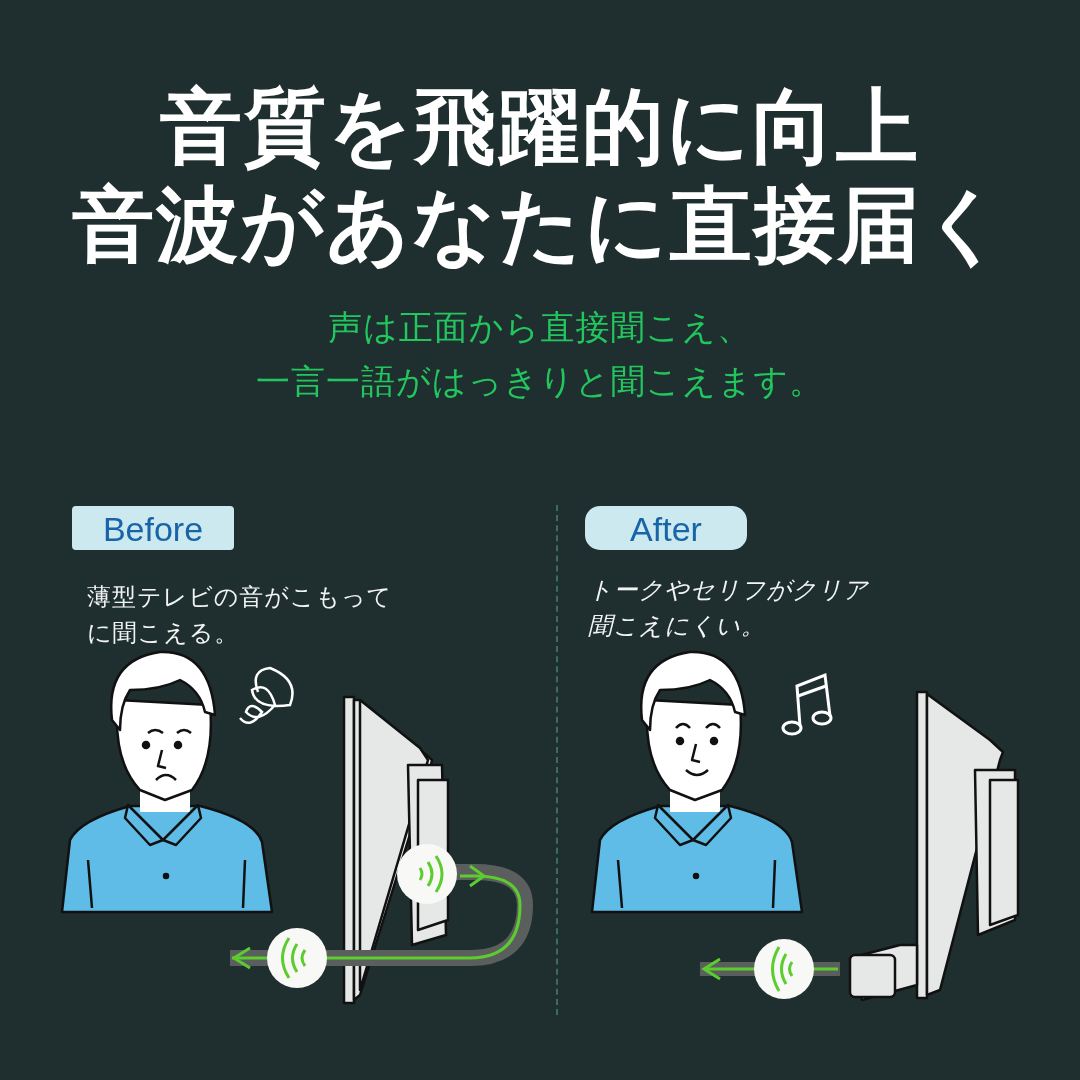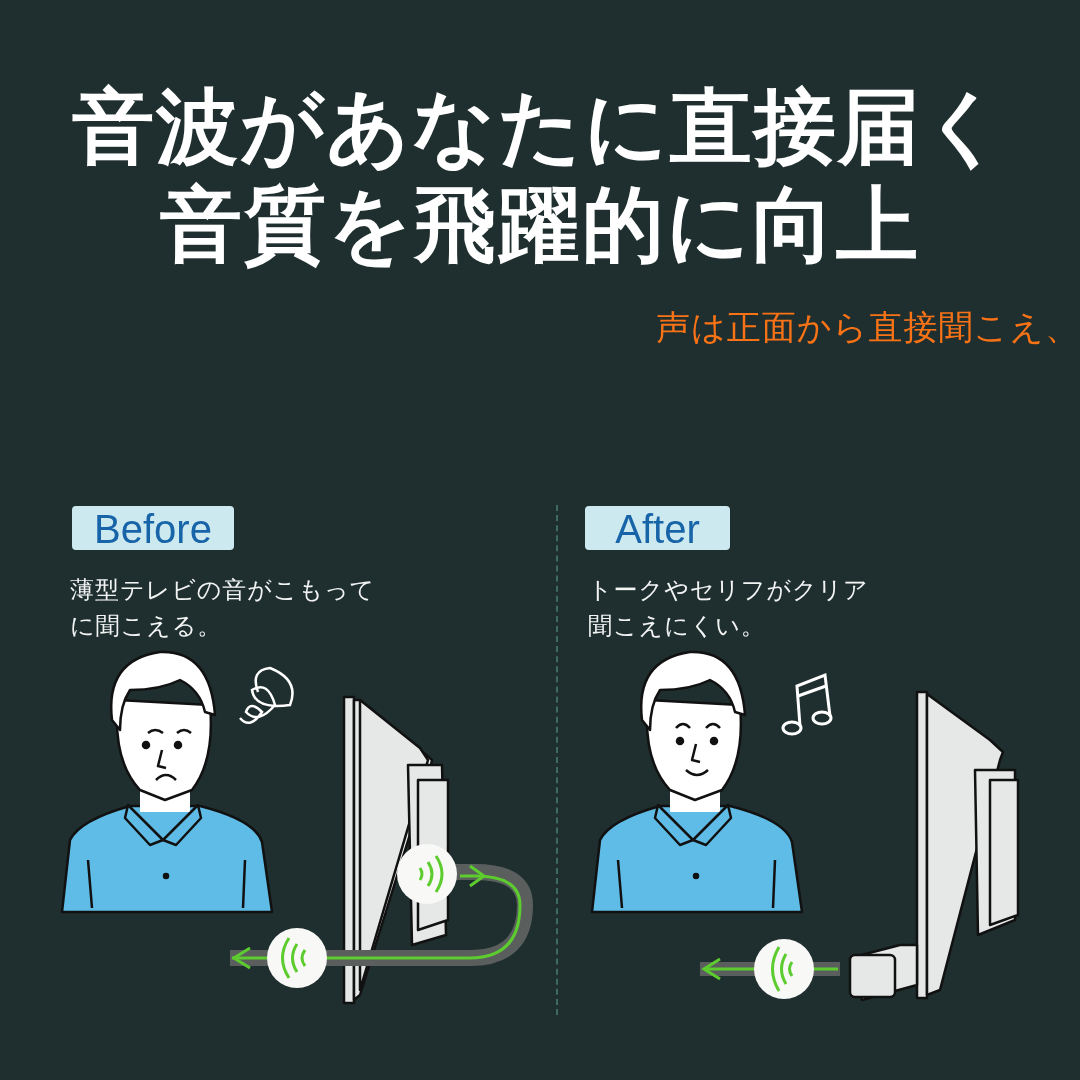--- a/index.html
+++ b/index.html
@@ -1,37 +1,38 @@
 <!DOCTYPE html>
 <html><head>
 <meta charset="utf-8">
 <style>
   html,body{margin:0;padding:0;}
   body{width:1080px;height:1080px;background:#1f2e2e;overflow:hidden;position:relative;font-family:"DejaVu Sans",sans-serif;color:#fff;}
   .headline{position:absolute;left:0;top:78px;width:1080px;text-align:center;font-weight:bold;font-size:82px;line-height:98px;letter-spacing:2px;color:#fff;}
-  .subtext{position:absolute;left:0;top:300px;width:1080px;text-align:right;font-size:34px;line-height:54px;color:#f97316;letter-spacing:1px;}
+  .subtext{position:absolute;left:0;top:300px;width:1080px;text-align:center;font-size:34px;line-height:54px;color:#22c55e;letter-spacing:1px;}
   .divider{position:absolute;left:556px;top:505px;width:0;height:510px;border-left:2px dashed #3d6b62;}
-  .badge{position:absolute;top:506px;height:44px;background:#cde9f0;border-radius:4px;color:#1764a8;font-size:40px;line-height:46px;text-align:center;font-family:"Liberation Sans",sans-serif;}
+  .badge{position:absolute;top:506px;height:44px;background:#cde9f0;border-radius:4px;color:#1764a8;font-size:34px;line-height:46px;text-align:center;font-family:"Liberation Sans",sans-serif;}
   .badge.before{left:72px;width:162px;}
-  .badge.after{left:585px;width:145px;}
+  .badge.after{left:585px;width:162px;border-radius:15px;}
   .desc{position:absolute;top:572px;font-size:24px;line-height:36px;color:#f2f4f4;letter-spacing:1px;}
-  .desc.before{left:70px;}
-  .desc.after{left:588px;}
+  .desc.before{left:87px;margin-top:7px;}
+  .desc.after{left:588px;font-style:italic;}
   .scene{position:absolute;}
 </style>
 </head>
 <body>
 
 <div class="headline">
+  <div>音質を飛躍的に向上</div>
   <div>音波があなたに直接届く</div>
-  <div>音質を飛躍的に向上</div>
 </div>
 
 <div class="subtext">
   <div>声は正面から直接聞こえ、</div>
+  <div>一言一語がはっきりと聞こえます。</div>
 </div>
 
 <div class="divider"></div>
 
 <div class="badge before">Before</div>
 <div class="desc before">
   <div>薄型テレビの音がこもって</div>
   <div>に聞こえる。</div>
 </div>
 

